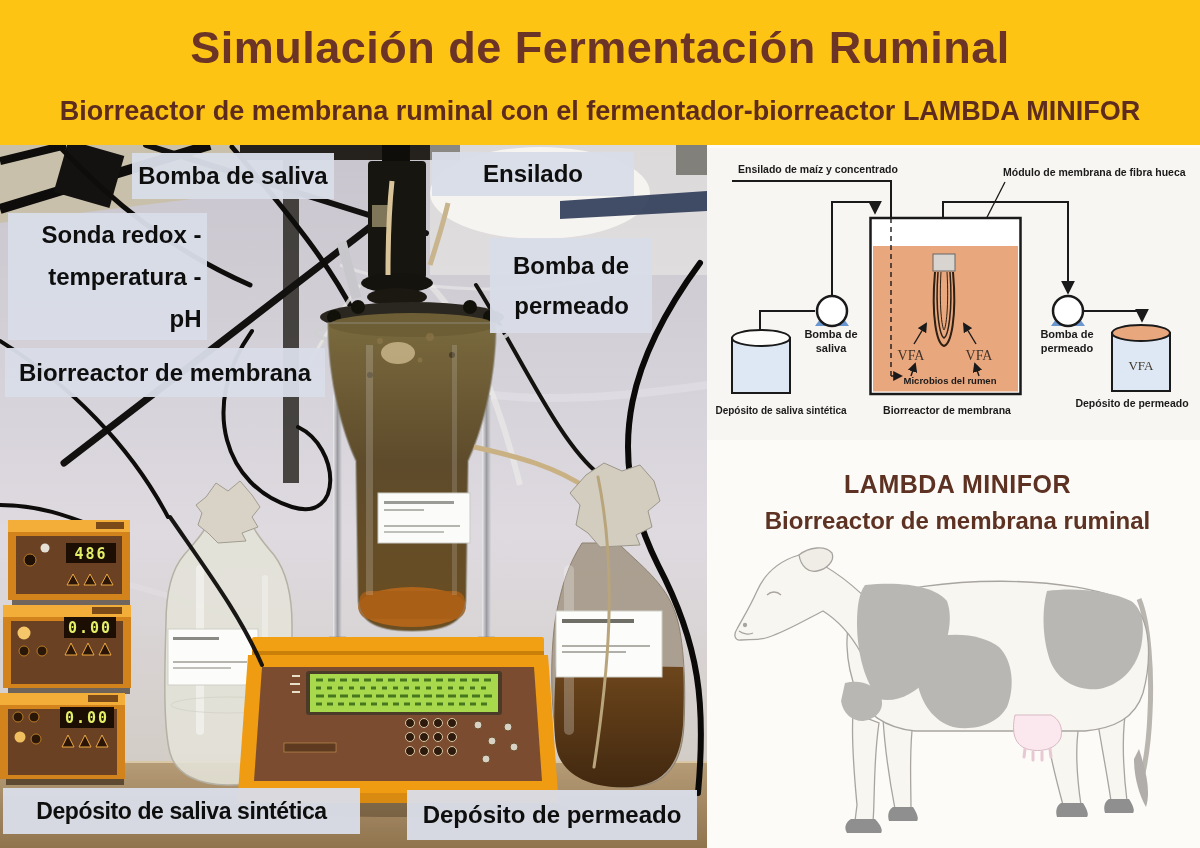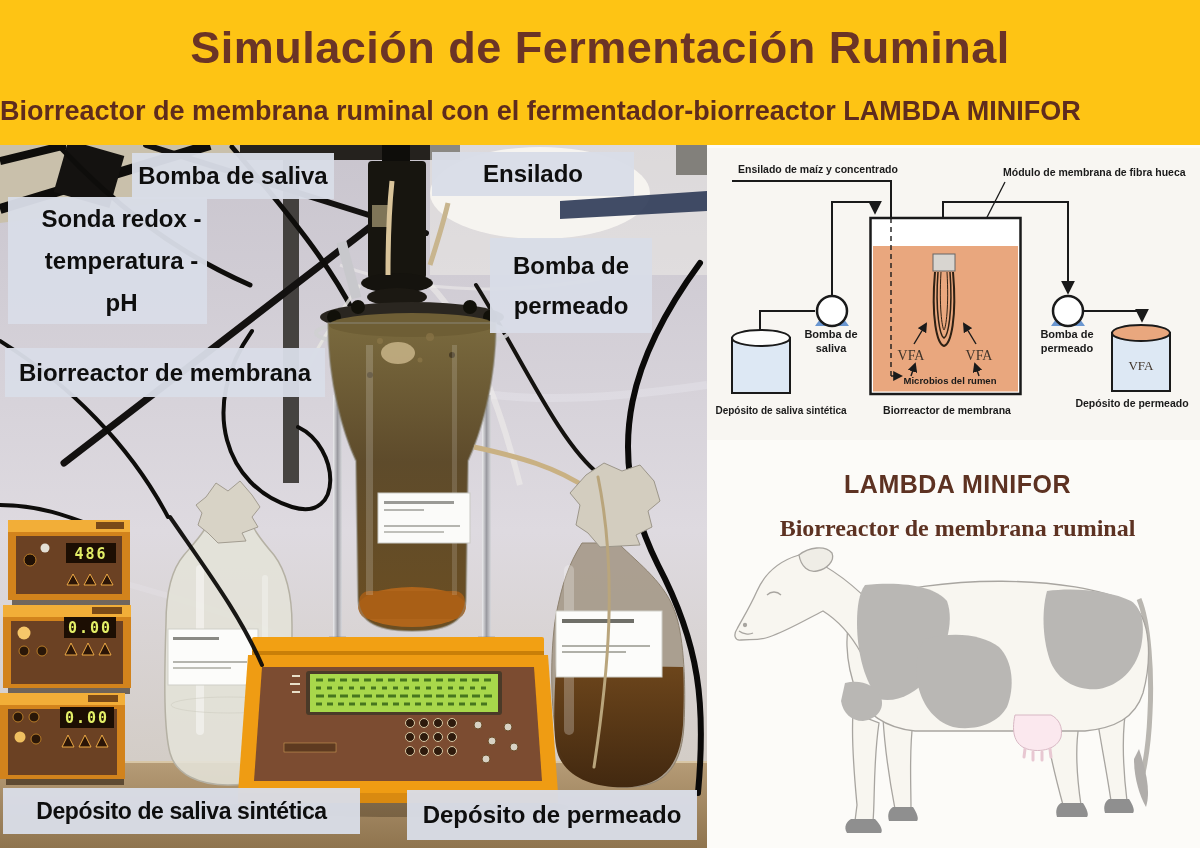--- a/index.html
+++ b/index.html
@@ -8,39 +8,39 @@
     position:relative; width:1200px; height:848px; overflow:hidden;
     background:#FCFBF8; font-family:"Liberation Sans", sans-serif;
   }
   
   .header { position:absolute; left:0; top:0; width:1200px; height:145px; background:#FEC414; }
   .header .title {
     position:absolute; top:22px; left:0; width:100%; text-align:center;
     font-size:45px; font-weight:bold; color:#6B3426; letter-spacing:.5px;
   }
   .header .subtitle {
-    position:absolute; top:96px; left:0; width:100%; 
+    position:absolute; top:96px; left:0; width:100%; text-align:center;
     font-size:27px; font-weight:bold; color:#5E2C1E;
   }
   
   .photo-panel { position:absolute; left:0; top:145px; width:707px; height:703px; overflow:hidden; background:#CFCBD4; }
   .photo-panel svg.photo { position:absolute; left:0; top:0; }
   .plabel {
     position:absolute; background:rgba(216,221,231,0.96); color:#0E0E0E;
     font-weight:bold; display:flex; align-items:center; justify-content:center;
-    text-align:center; white-space:pre-line; font-size:24px; line-height:40px;
+    text-align:right; white-space:pre-line; font-size:24px; line-height:40px;
   }
   .plabel.l-sonda { line-height:42px; }
   .plabel.small { font-size:23px; letter-spacing:-0.4px; }
   
   .right-panel { position:absolute; left:707px; top:145px; width:493px; height:703px; background:#FCFBF8; }
   .diagram-svg { position:absolute; left:0; top:3px; }
   .caption { position:absolute; top:325px; left:0; width:100%; text-align:center; color:#5D3222; font-weight:bold;padding-left:8px; }
   .caption .c1 { font-size:25px; letter-spacing:.5px; }
-  .caption .c2 { font-size:24px; margin-top:16px;font-family:Liberation Serif, serif; }
+  .caption .c2 { font-size:24px; margin-top:8px; }
   .cow-wrap { position:absolute; left:8px; top:398px; width:478px; height:298px; }
   text { font-family:"Liberation Sans", sans-serif; }
   .serif { font-family:"Liberation Serif", serif; }
   .led { font-family:"DejaVu Sans Mono", monospace; font-weight:bold; letter-spacing:2px; }
 </style>
 </head>
 <body>
 
 <div class="page">
 
@@ -279,21 +279,21 @@
       </g>
 
       <g fill="none" stroke-linecap="round">
         <path d="M170,372 C210,430 240,470 262,520" stroke="#0D0C0A" stroke-width="4" opacity=".95"></path>
         <path d="M598,332 C618,430 608,530 594,622" stroke="#B9A57C" stroke-width="3"></path>
       </g>
     </svg>
 
     <div class="plabel" style="left:132px; top:8px;  width:202px; height:46px;">Bomba de saliva</div>
     <div class="plabel" style="left:432px; top:7px;  width:202px; height:44px;">Ensilado</div>
-    <div class="plabel l-sonda" style="left:8px;   top:52px; width:199px; height:127px;padding-left:28px;">Sonda redox -
+    <div class="plabel l-sonda" style="left:8px;   top:68px; width:199px; height:127px;padding-left:28px;">Sonda redox -
 temperatura -
 pH</div>
     <div class="plabel" style="left:490px; top:93px; width:162px; height:95px;">Bomba de
 permeado</div>
     <div class="plabel" style="left:5px;   top:203px; width:320px; height:49px;">Biorreactor de membrana</div>
     <div class="plabel small" style="left:3px;   top:643px; width:357px; height:46px;">Depósito de saliva sintética</div>
     <div class="plabel" style="left:407px; top:645px; width:290px; height:50px;">Depósito de permeado</div>
   </div>
 
   <div class="right-panel">

